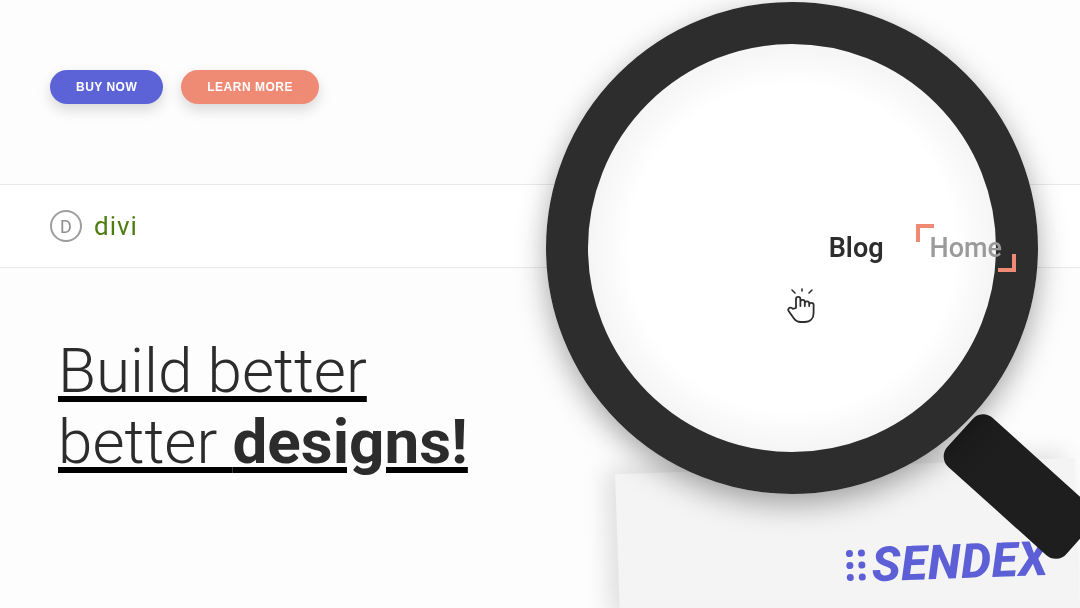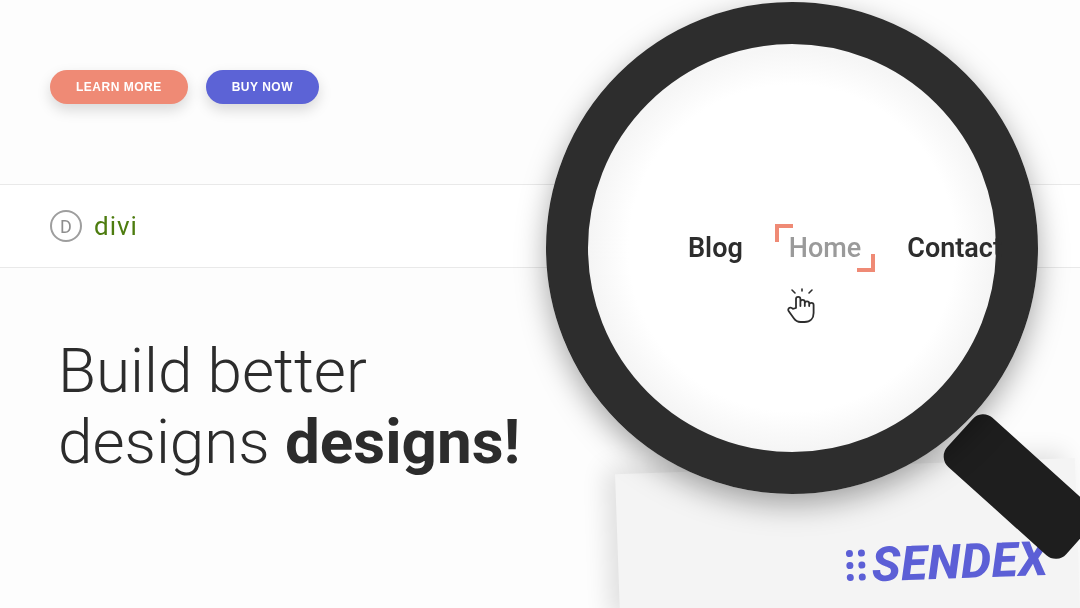--- a/index.html
+++ b/index.html
@@ -76,20 +76,21 @@
     color: #5a5a5a;
     font-weight: 500;
     cursor: pointer;
   }
 
   .hero {
     position: absolute;
     top: 335px;
     left: 58px;
     width: 560px;
+    text-decoration: underline;
   }
   .hero-line {
     font-size: 62px;
     line-height: 1.15;
     color: #2c2c2c;
     font-weight: 300;
   }
   .hero-line .bold { font-weight: 700; }
 
   
@@ -198,48 +199,47 @@
     height: 7px;
     background: #5c5fd6;
     border-radius: 50%;
     display: block;
   }
 </style>
 </head>
 <body>
 
 <div class="top-buttons">
+  <button class="pill buy">BUY NOW</button>
   <button class="pill learn">LEARN MORE</button>
-  <button class="pill buy">BUY NOW</button>
 </div>
 
 <div class="nav-bar">
   <div class="logo">
     <div class="logo-mark">D</div>
     <div class="logo-text">divi</div>
   </div>
   <div class="nav-item-small">Home</div>
 </div>
 
 <div class="hero">
   <div class="hero-line">Build better</div>
   <div class="hero-line">
-    <span>designs </span><span class="bold">designs!</span>
+    <span>better </span><span class="bold">designs!</span>
   </div>
 </div>
 
 <div class="lens">
   <div class="lens-nav">
     <div class="lens-item">Blog</div>
     <div class="lens-item about">
       <span class="bracket tl"></span>
       <span>Home</span>
       <span class="bracket br"></span>
     </div>
-    <div class="lens-item">Contact</div>
   </div>
 
   <svg class="hand-cursor" viewBox="0 0 40 40">
     <path d="M14 20 v-9 a2.2 2.2 0 0 1 4.4 0 v7 v-4 a2.2 2.2 0 0 1 4.4 0 v4 v-2.5 a2.2 2.2 0 0 1 4.4 0 v2.5 v-1 a2.2 2.2 0 0 1 4.4 0 v8 c0 5 -3 9 -9 9 h-4 c-3 0 -5 -1 -7 -4 l-5 -7 c-1 -1.4 0 -3.2 1.6 -3.4 c1 -0.1 2 0.4 2.6 1.2 z" fill="#ffffff" stroke="#2d2d2d" stroke-width="1.8" stroke-linejoin="round"></path>
     <path d="M13 5 l-3 -3 M20 3 v-2 M27 5 l3 -3" stroke="#2d2d2d" stroke-width="1.6" stroke-linecap="round" fill="none"></path>
   </svg>
 </div>
 
 <div class="handle"></div>
 

